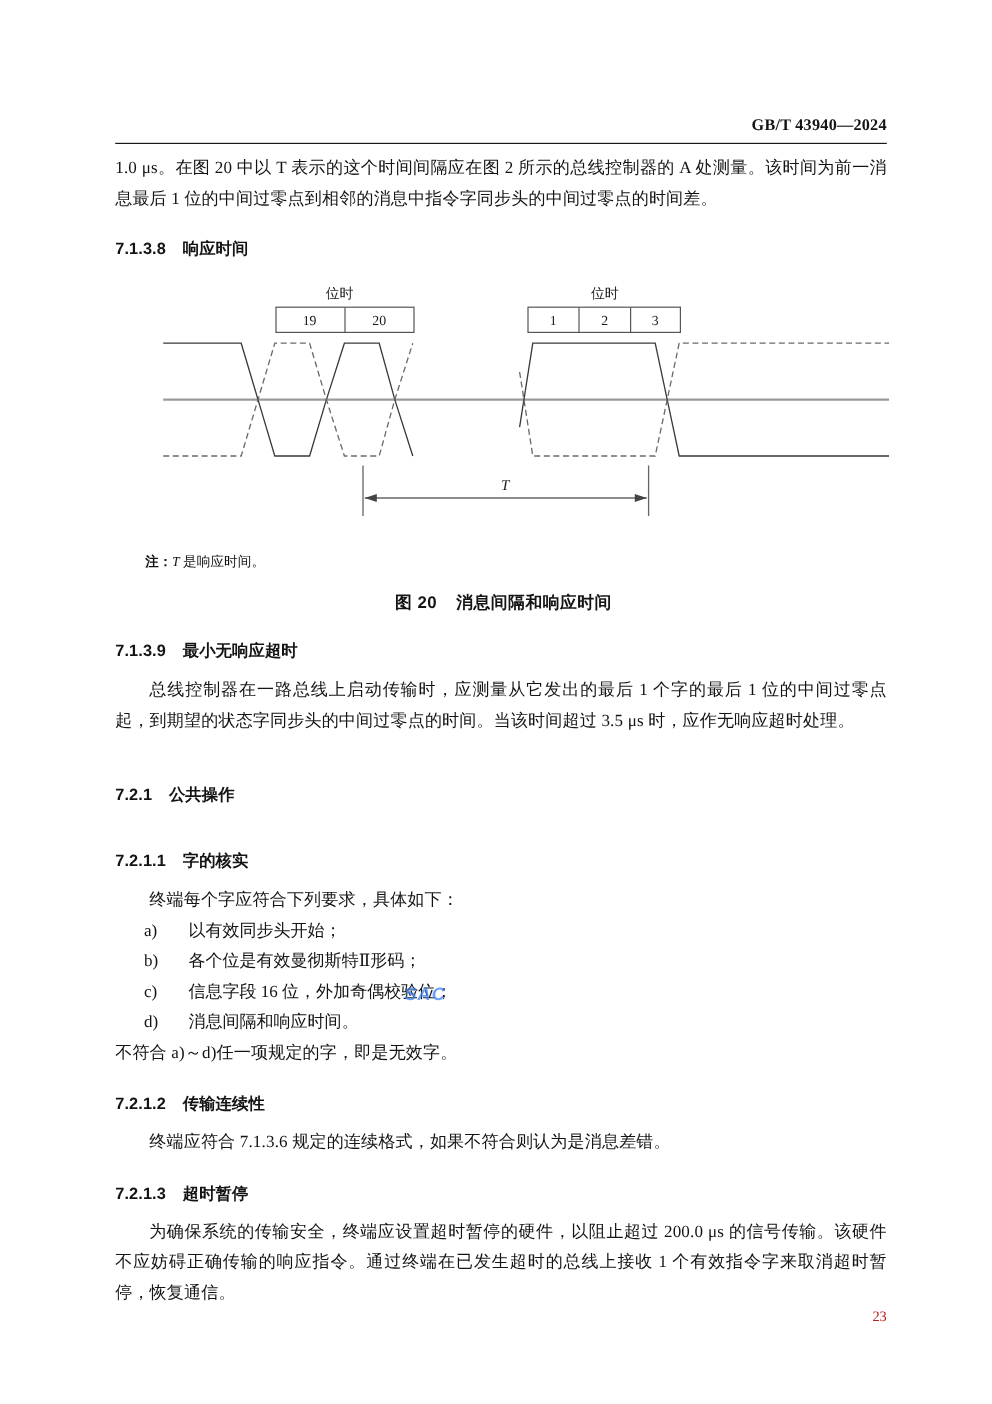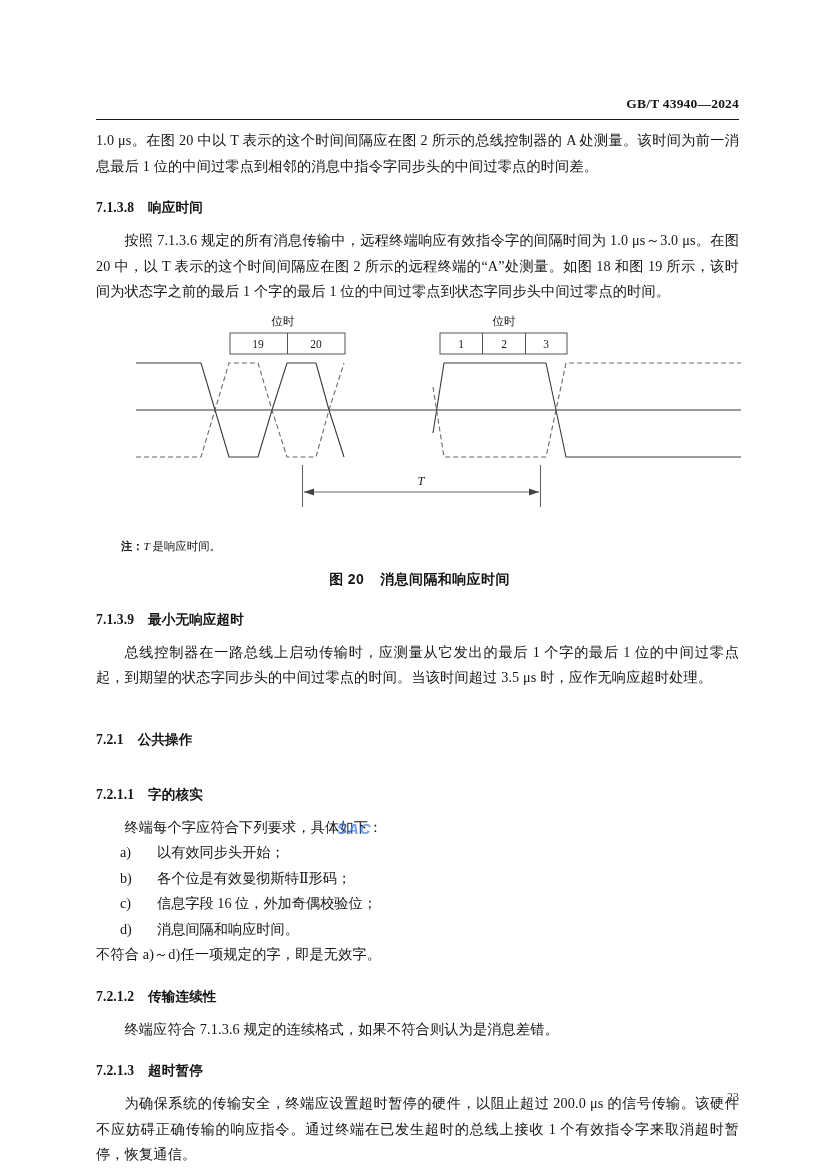--- a/index.html
+++ b/index.html
@@ -64,21 +64,21 @@
     text-align: justify;
     text-justify: inter-ideograph;
     letter-spacing: 0.15px;
   }
   p.indent {
     text-indent: 2em;
   }
 
   h3.clause {
     margin: 0;
-    font-family: Liberation Serif, serif;
+    font-family: Liberation Sans, sans-serif;
     font-weight: bold;
     font-size: 13.6px;
     line-height: 22px;
     letter-spacing: 0.1px;
   }
   h3.clause .num {
     font-weight: bold;
     margin-right: 14px;
   }
 
@@ -180,21 +180,21 @@
     user-select: none;
   }
 
   
   .page-number {
     position: absolute;
     right: 88px;
     top: 1090px;
     font-family: "Liberation Serif", "DejaVu Serif", serif;
     font-size: 12px;
-    color: #404040;
+    color: #b91c1c;
   }
 </style>
 </head>
 <body>
 
 <div class="page">
 
   <div class="header">
     <div class="header-code">GB/T 43940—2024</div>
     <div class="header-rule"></div>
@@ -202,21 +202,20 @@
 
   <div class="content">
 
     <p class="body-text">1.0 μs。在图 20 中以 T 表示的这个时间间隔应在图 2 所示的总线控制器的 A 处测量。该时间为前一消息最后 1 位的中间过零点到相邻的消息中指令字同步头的中间过零点的时间差。</p>
 
     <div class="sp-before-h"></div>
     <h3 class="clause">
       <span class="num">7.1.3.8</span><span>响应时间</span>
     </h3>
     <div class="sp-after-h"></div>
-    <p class="body-text indent">按照 7.1.3.6 规定的所有消息传输中，远程终端响应有效指令字的间隔时间为 1.0 μs～3.0 μs。在图 20 中，以 T 表示的这个时间间隔应在图 2 所示的远程终端的“A”处测量。如图 18 和图 19 所示，该时间为状态字之前的最后 1 个字的最后 1 位的中间过零点到状态字同步头中间过零点的时间。</p>
 
     <div class="figure">
       <svg class="fig-svg" width="643" height="230" viewBox="0 0 643 230">
 
         <text class="bittime" x="185" y="18" text-anchor="middle">位时</text>
         <text class="bittime" x="406" y="18" text-anchor="middle">位时</text>
 
         <g>
           <rect x="132" y="26" width="115" height="21" fill="none" stroke="#555555" stroke-width="1"></rect>
           <line x1="189.5" y1="26" x2="189.5" y2="47" stroke="#555555" stroke-width="1"></line>

